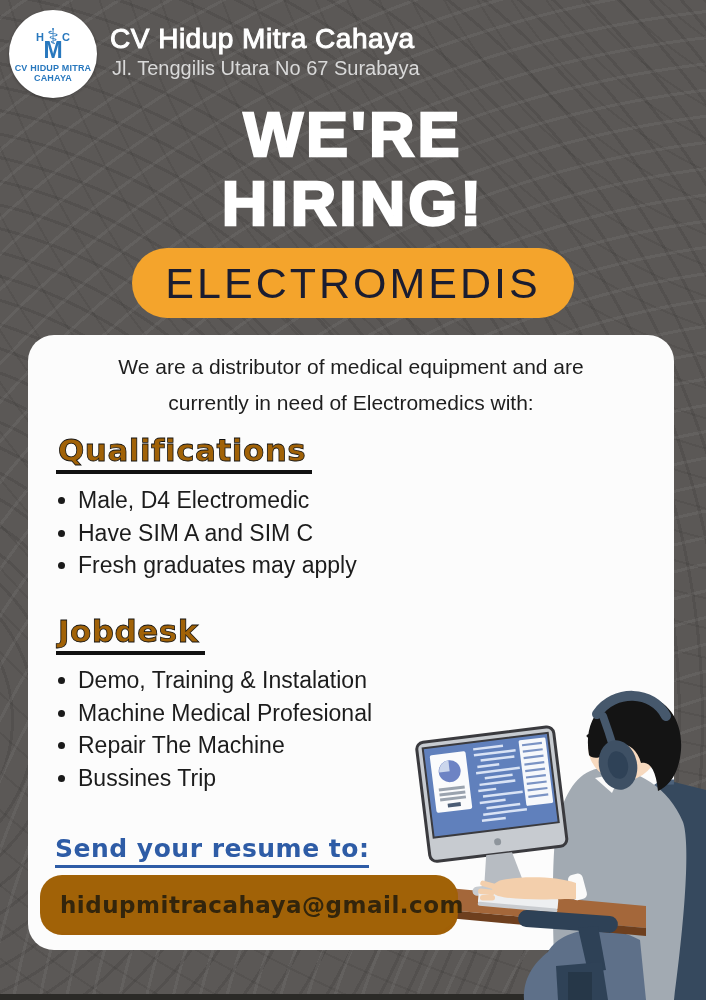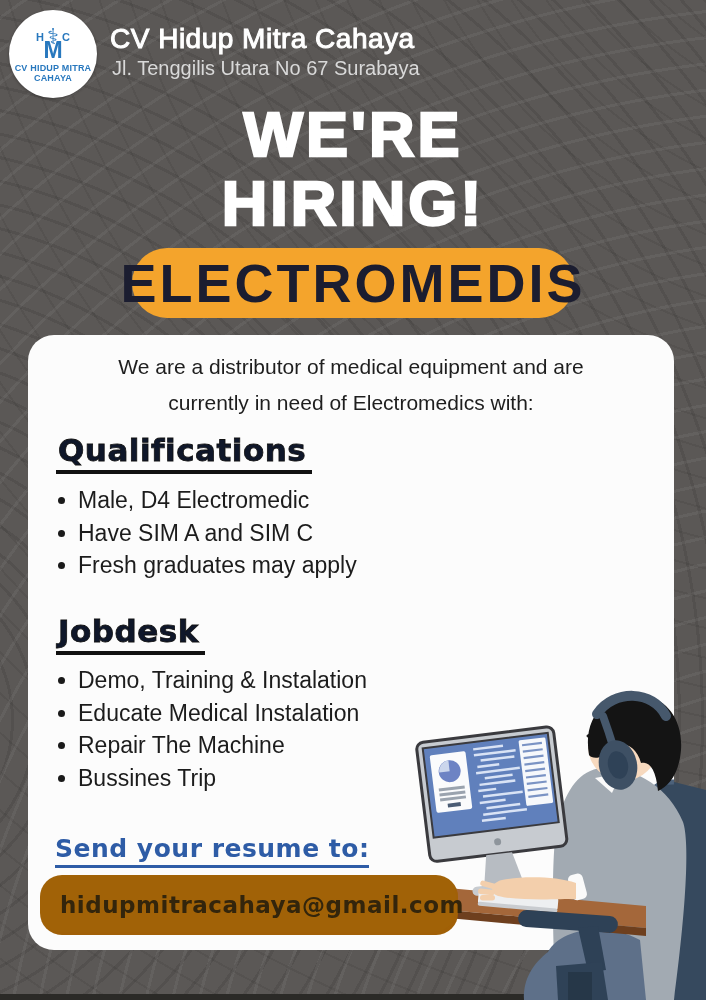--- a/index.html
+++ b/index.html
@@ -41,31 +41,31 @@
   .hero-line{
     font-size:63px;line-height:69px;font-weight:bold;letter-spacing:3px;
     -webkit-text-stroke:2.5px #FFFFFF;
   }
 
   
   .badge{
     position:absolute;left:132px;top:248px;width:442px;height:70px;border-radius:36px;
     background:#F4A42C;display:flex;align-items:center;justify-content:center;
   }
-  .badge-text{font-size:54px;font-weight:bold;letter-spacing:3px;color:#1B1D30;}
+  .badge-text{font-size:43px;font-weight:normal;letter-spacing:3px;color:#1B1D30;}
 
   
   .card{
     position:absolute;left:28px;top:335px;width:646px;height:615px;
     background:#FCFCFC;border-radius:26px;
   }
   .intro{position:absolute;top:14px;left:0;width:100%;text-align:center;
     font-size:21px;line-height:36px;color:#1E1E1E;}
   .section-heading{
-    font-family:"DejaVu Sans",sans-serif;font-size:31px;font-weight:bold;color:#0f172a;
+    font-family:"DejaVu Sans",sans-serif;font-size:31px;font-weight:bold;color:#a16207;
     letter-spacing:0.5px;display:inline-block;border-bottom:4px solid #111111;
     padding:0 6px 2px 2px;-webkit-text-stroke:0.8px #111111;
   }
   .q-head{position:absolute;left:28px;top:97px;}
   .j-head{position:absolute;left:28px;top:278px;}
   ul.bullets{list-style:none;margin:4px;padding:0;position:absolute;left:18px;}
   .q-list{top:145px;}
   .j-list{top:325px;}
   .bullets li{position:relative;padding-left:28px;font-size:23px;line-height:32.5px;color:#1C1C1C;}
   .bullets li::before{
@@ -126,21 +126,21 @@
   <span class="section-heading q-head">Qualifications</span>
   <ul class="bullets q-list">
     <li>Male, D4 Electromedic</li>
     <li>Have SIM A and SIM C</li>
     <li>Fresh graduates may apply</li>
   </ul>
 
   <span class="section-heading j-head">Jobdesk</span>
   <ul class="bullets j-list">
     <li>Demo, Training &amp; Instalation</li>
-    <li>Educate Medical Instalation</li>
+    <li>Machine Medical Profesional</li>
     <li>Repair The Machine</li>
     <li>Bussines Trip</li>
   </ul>
 
   <span class="resume">Send your resume to:</span>
 
   <div class="email-pill">
     <span class="email-text">hidupmitracahaya@gmail.com</span>
   </div>
 </div>

